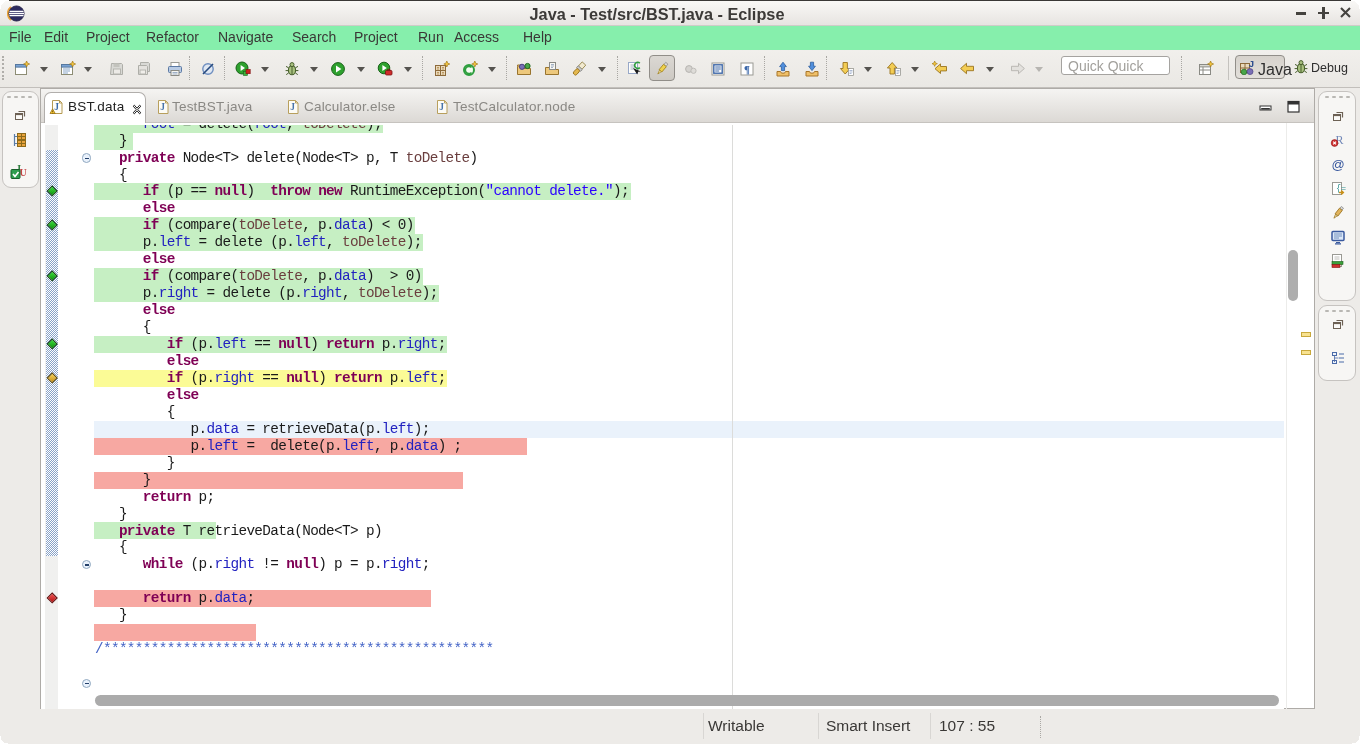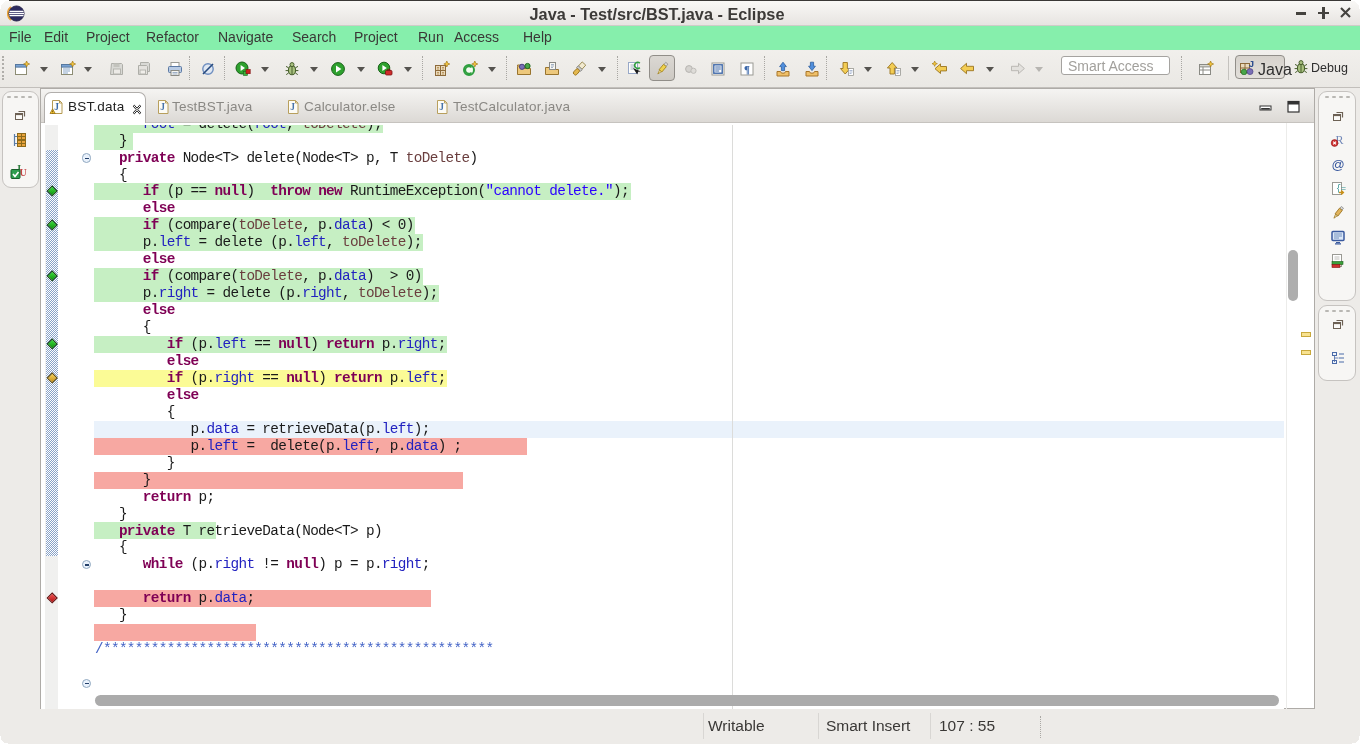--- a/index.html
+++ b/index.html
@@ -199,21 +199,21 @@
       <path transform="translate(0 0) scale(0.9)" d="M3 0l.85 2.15L6 3l-2.15.85L3 6l-.85-2.15L0 3l2.15-.85z" fill="#f6c73a" stroke="#a37a18" stroke-width=".7"></path>
     </svg></div>
 <div class="tbi" style="left:959px;top:61px"><svg width="16" height="16" viewBox="0 0 16 16">
       <path d="M14.5 5.3v4.4H7.5v3L1.6 7.5l5.9-5.2v3z" fill="#f3cd54" stroke="#9a7420" stroke-width=".9"></path>
     </svg></div>
 <div style="position:absolute;left:986px;top:66.5px;width:0;height:0;border-left:4px solid transparent;border-right:4px solid transparent;border-top:5px solid #55534f"></div>
 <div class="tbi" style="left:1010px;top:61px"><svg width="16" height="16" viewBox="0 0 16 16">
       <path d="M1.5 5.3v4.4h7v3l5.9-5.2-5.9-5.2v3z" fill="#e3e1dd" stroke="#b5b3af" stroke-width=".9"></path>
     </svg></div>
 <div style="position:absolute;left:1035px;top:66.5px;width:0;height:0;border-left:4px solid transparent;border-right:4px solid transparent;border-top:5px solid #b7b5b1"></div>
-<div style="position:absolute;left:1061px;top:56px;width:109px;height:19px;background:#fff;border:1px solid #a5a3a0;border-radius:3px;color:#a2a09c;font-size:14px;line-height:19px;padding-left:6px">Smart Access</div>
+<div style="position:absolute;left:1061px;top:56px;width:109px;height:19px;background:#fff;border:1px solid #a5a3a0;border-radius:3px;color:#a2a09c;font-size:14px;line-height:19px;padding-left:6px">Quick Quick</div>
 <div style="position:absolute;left:1181px;top:56px;height:24px;border-left:1px dotted #a9a7a3"></div>
 <div class="tbi" style="left:1198px;top:61px"><svg width="16" height="16" viewBox="0 0 16 16">
       <rect x="1.5" y="3.5" width="11" height="10" fill="#fff" stroke="#8a8a84"></rect>
       <rect x="1.5" y="3.5" width="11" height="2.4" fill="#d8d8d2" stroke="#8a8a84"></rect>
       <path d="M5 5.9v7.6M1.5 9h11" stroke="#8a8a84"></path>
       <path transform="translate(9.6 0) scale(1)" d="M3 0l.85 2.15L6 3l-2.15.85L3 6l-.85-2.15L0 3l2.15-.85z" fill="#f6c73a" stroke="#a37a18" stroke-width=".7"></path>
     </svg></div>
 <div style="position:absolute;left:1228px;top:56px;height:24px;border-left:1px solid #c4c2be"></div>
 <div style="position:absolute;left:1235px;top:55px;width:50px;height:24px;border:1px solid #918e89;border-radius:4px;background:linear-gradient(#d6d2cc,#e2dfda)"></div>
 <div class="tbi" style="left:1239px;top:59px"><svg width="16" height="16" viewBox="0 0 16 16">
@@ -258,21 +258,21 @@
       <path d="M3.5 1.5h7l2.5 2.5v10.5h-9.5z" fill="#fffef8" stroke="#b59a52"></path>
       <path d="M10.5 1.5v2.5h2.5" fill="none" stroke="#b59a52"></path>
       <text x="7.5" y="11" font-size="9.5" font-family="Liberation Serif" font-weight="bold" fill="#3a6aa8" text-anchor="middle">J</text>
     </svg></div>
 <div style="position:absolute;left:304px;top:99px;font-size:13.5px;letter-spacing:.2px;color:#8a8884">Calculator.else</div>
 <div class="tbi" style="left:434px;top:99px;opacity:.92"><svg width="16" height="16" viewBox="0 0 16 16">
       <path d="M3.5 1.5h7l2.5 2.5v10.5h-9.5z" fill="#fffef8" stroke="#b59a52"></path>
       <path d="M10.5 1.5v2.5h2.5" fill="none" stroke="#b59a52"></path>
       <text x="7.5" y="11" font-size="9.5" font-family="Liberation Serif" font-weight="bold" fill="#3a6aa8" text-anchor="middle">J</text>
     </svg></div>
-<div style="position:absolute;left:453px;top:99px;font-size:13.5px;letter-spacing:.2px;color:#8a8884">TestCalculator.java</div>
+<div style="position:absolute;left:453px;top:99px;font-size:13.5px;letter-spacing:.2px;color:#8a8884">TestCalculator.node</div>
 <div class="tbi" style="left:1259px;top:100px"><svg width="13" height="12" viewBox="0 0 13 12">
       <rect x="1" y="4" width="11" height="4" fill="#fff" stroke="#333"></rect>
       <rect x="2.2" y="6" width="8.6" height="1.6" fill="#333"></rect>
     </svg></div>
 <div class="tbi" style="left:1287px;top:99px"><svg width="13" height="13" viewBox="0 0 13 13">
       <rect x="1" y="1.5" width="11" height="10.5" fill="#fff" stroke="#333" stroke-width="1.2"></rect>
       <rect x="1" y="1.5" width="11" height="3" fill="#333"></rect>
     </svg></div>
 
 <div id="ed" style="position:absolute;left:41px;top:125px;width:1243px;height:584px;overflow:hidden;background:#fff">

